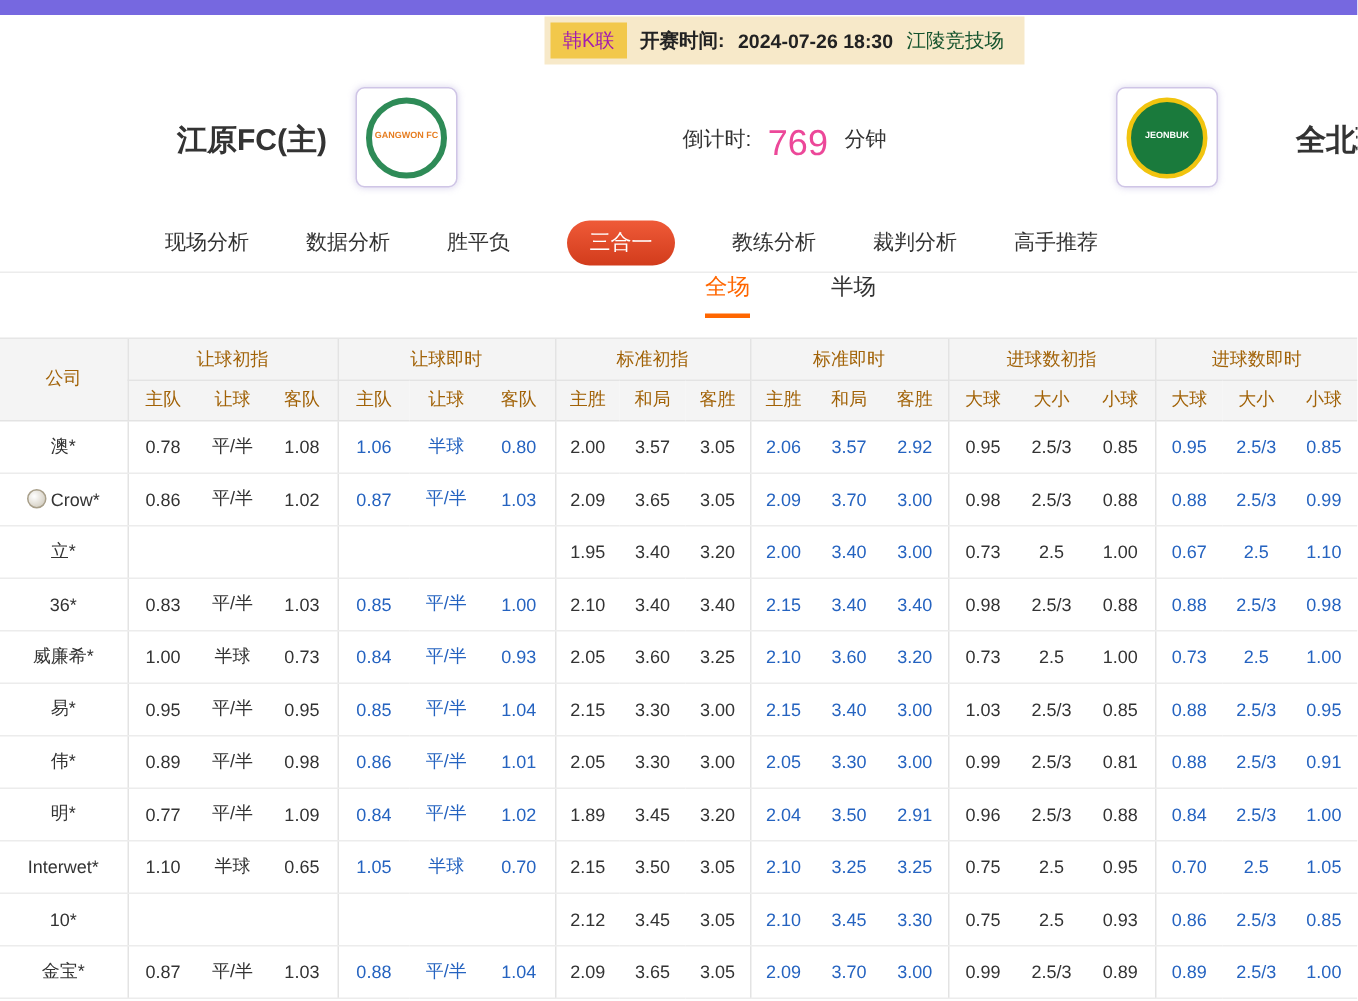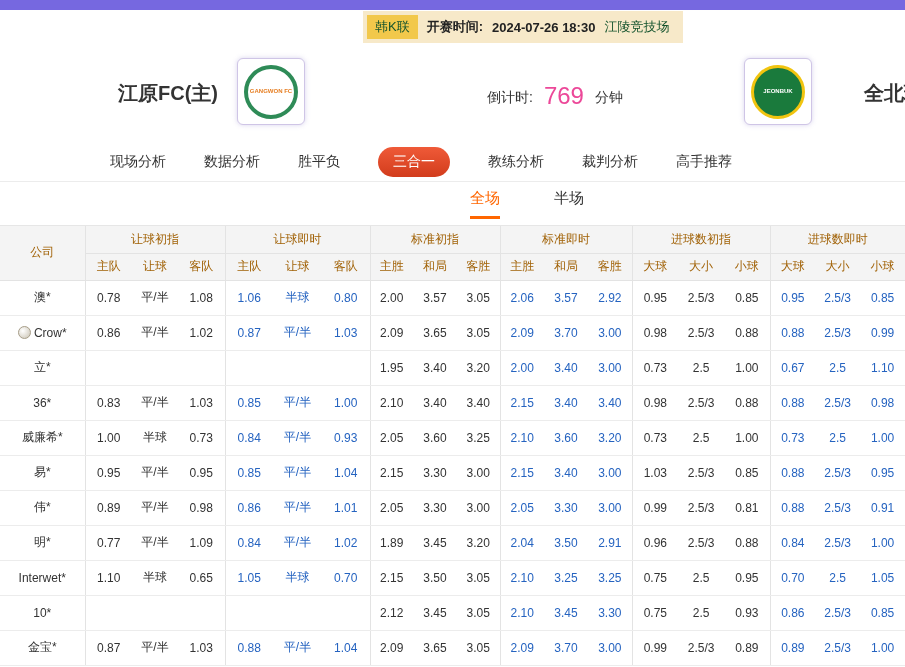--- a/index.html
+++ b/index.html
@@ -4,48 +4,48 @@
 <style>
   * { margin:0; padding:0; box-sizing:border-box; }
   html,body { width:905px; height:667px; overflow:hidden; background:#fff;
     font-family:"Liberation Sans","DejaVu Sans",sans-serif; color:#333; }
 
   .top-strip { height:10px; background:#7668e0; }
 
   .info-row { height:34px; display:flex; align-items:center; }
   .info-inner { margin-left:363px; background:#f7e9c9; display:flex; align-items:center;
     gap:9px; padding:4px 14px 4px 4px; font-size:13px; }
-  .league-badge { background:#f2c84b; color:#14532d; padding:3px 8px; cursor:pointer; }
+  .league-badge { background:#f2c84b; color:#a21caf; padding:3px 8px; cursor:pointer; }
   .kickoff-label,.kickoff-time { font-weight:bold; color:#222; }
   .venue { color:#14532d; }
 
   .team-row { position:relative; height:98px; background:#fff;padding-left:45px; }
   .home-name { position:absolute; left:118px; top:36px; font-size:20px; font-weight:bold; }
   .away-name { position:absolute; left:820px; top:36px; font-size:20px; font-weight:bold; white-space:nowrap;margin-left:44px; }
   .logo-box { position:absolute; top:14px; width:68px; height:67px; background:#fff;
     border:1px solid #cfc5e6; border-radius:6px; box-shadow:0 0 5px rgba(170,160,215,.45);
     display:flex; align-items:center; justify-content:center; }
   .logo-box.home { left:237px; }
   .logo-box.away { left:744px; }
   .logo-circle { width:54px; height:54px; border-radius:50%; display:flex; align-items:center;
     justify-content:center; text-align:center; font-size:6px; font-weight:bold; line-height:1.2; }
   .gangwon { border:4px solid #2e8b57; background:#fff; color:#e67e22; }
   .jeonbuk { border:3px solid #f1c40f; background:#1a7a3c; color:#fff; }
 
-  .countdown { position:absolute; left:455px; top:40px; display:flex; align-items:center;
-    gap:5px; font-size:14px; color:#333;margin-left:32px; }
+  .countdown { position:absolute; left:455px; top:40px; display:flex; align-items:flex-start;
+    gap:5px; font-size:14px; color:#333; }
   .cd-value { color:#ec4899; font-size:24px; font-weight:normal; padding:0 6px; position:relative; top:-2px; }
 
   .nav-row { height:40px; display:flex; align-items:center; gap:38px; padding-left:110px;
     border-bottom:1px solid #ececec; font-size:14px; }
   .nav-item { cursor:pointer; white-space:nowrap; }
   .nav-item.pill { background:linear-gradient(#ef5a38,#d23c1c); color:#fff; padding:6px 15px;
     border-radius:16px; }
 
-  .subnav-row { height:44px; display:flex; align-items:center; gap:54px; padding-left:470px;
+  .subnav-row { height:44px; display:flex; align-items:flex-start; gap:54px; padding-left:470px;
     border-bottom:1px solid #e6e6e6; font-size:15px; }
   .subtab { padding-bottom:11px; cursor:pointer; color:#333; }
   .subtab.active { color:#ff6600; border-bottom:3px solid #ff6600; padding-bottom:8px; }
 
   table { width:905px; border-collapse:collapse; table-layout:fixed; font-size:12px; }
   th { background:#f4f4f4; color:#a16207; font-weight:normal; height:27px;
     border-bottom:1px solid #e3e3e3; text-align:center; }
   td { height:35px; text-align:center; border-bottom:1px solid #ececec; color:#333;
     white-space:nowrap; overflow:hidden; }
   td.live { color:#2563c0; }

